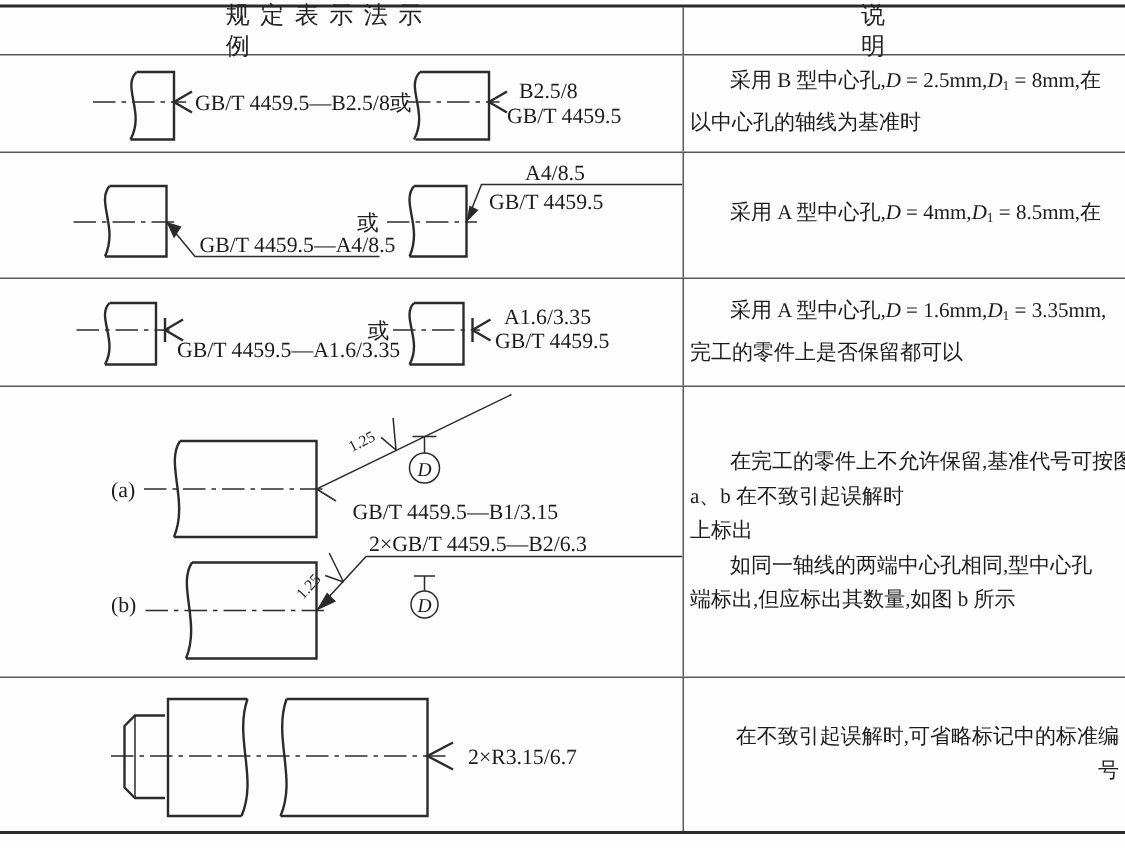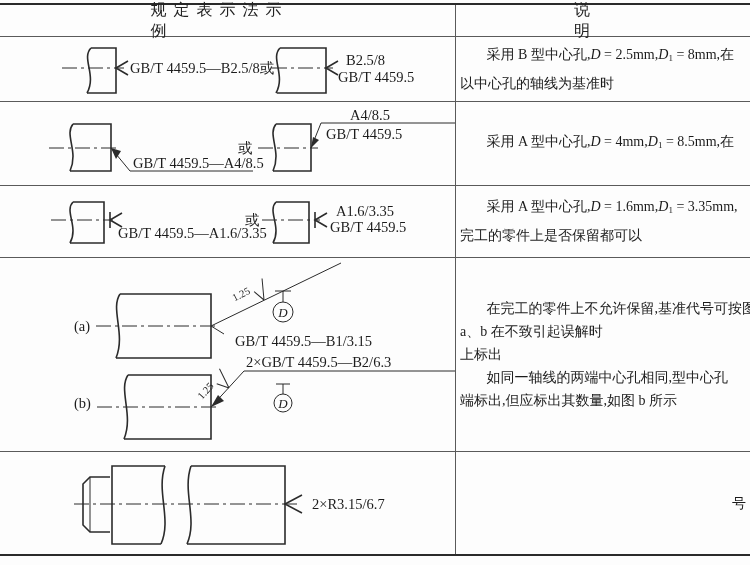--- a/index.html
+++ b/index.html
@@ -187,17 +187,18 @@
           <path class="thick" d="M165,14 C156,40 172,67 161,92"></path>
           <path class="thick" d="M191,14 C182,40 198,67 187,92"></path>
           <path class="thick" d="M191,14 H285 V92 H187"></path>
           <path class="thin cl" d="M74,52 H298"></path>
           <path class="thick" d="M302,43 L285,52 L302,61"></path>
         </g>
         <text x="312" y="57">2×R3.15/6.7</text>
       </svg>
     </div>
     <div class="cell-right">
+      <p class="exp ind">在不致引起误解时,可省略标记中的标准编</p>
       <p class="exp">号</p>
     </div>
   </div>
 
 </div>
 
 </body></html>

